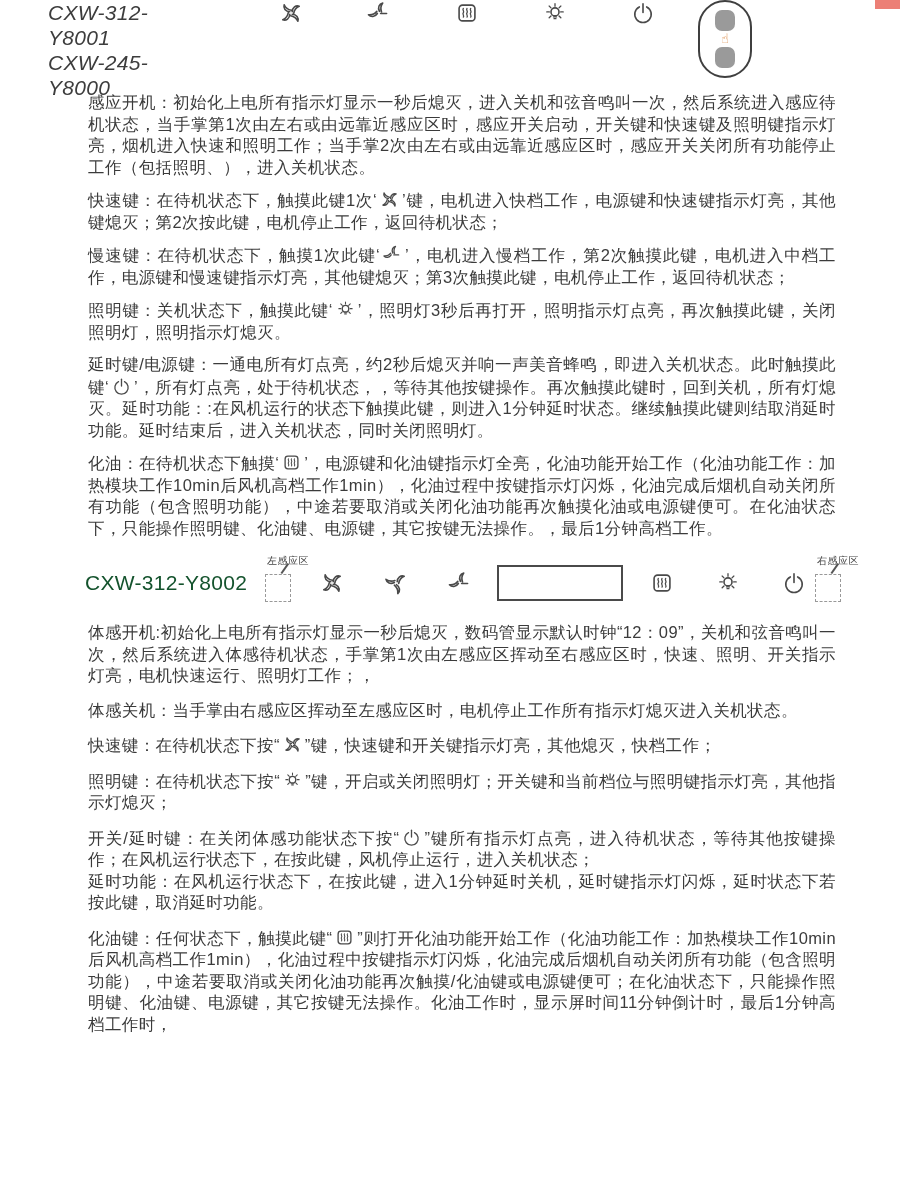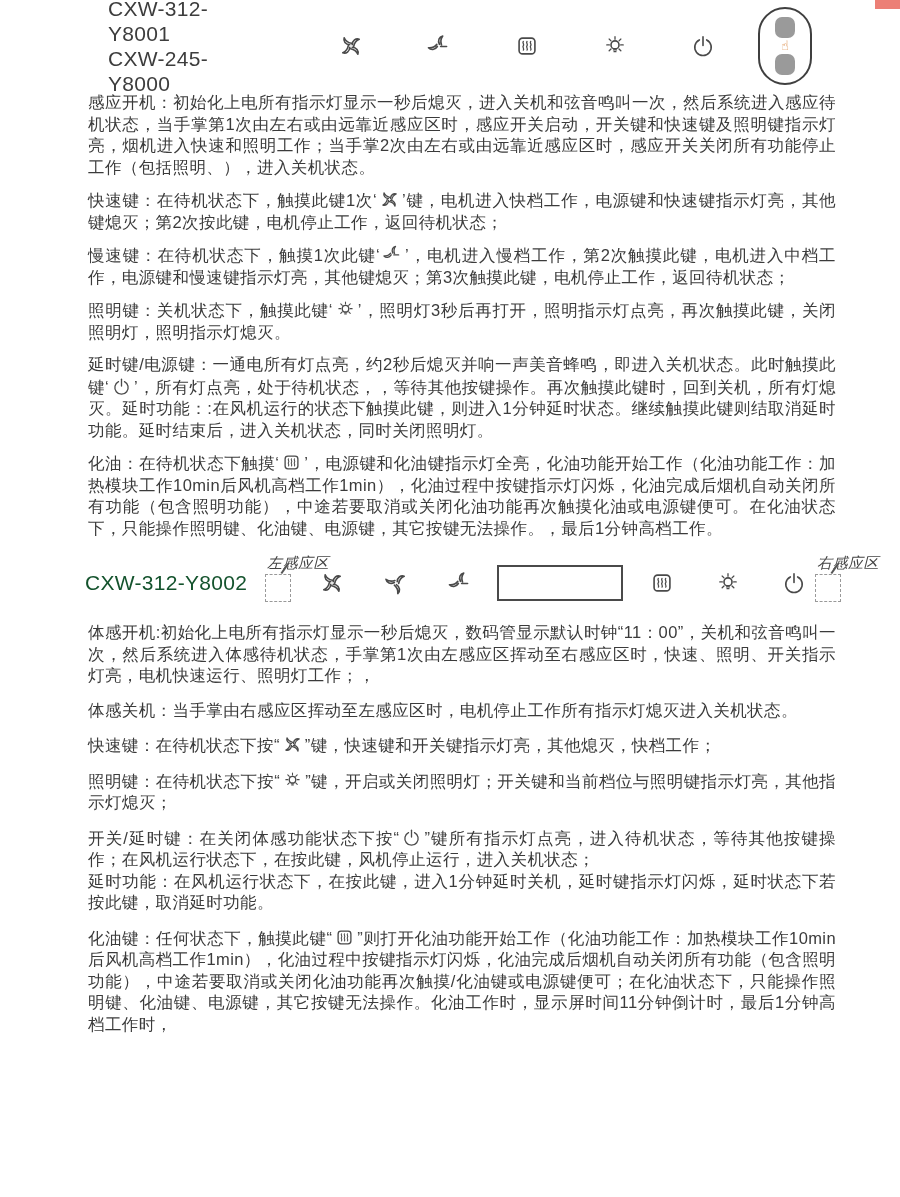--- a/index.html
+++ b/index.html
@@ -1,41 +1,41 @@
 <!DOCTYPE html>
 <html style="--corner-red: #ec7f76; --icon-stroke: #4a4a4a; --pad-gray: #9a9a9a; --hand-orange: #d9853e;"><head>
 <meta charset="utf-8">
 <style>
   html,body{margin:0;padding:0;background:#fff;}
   .page{position:relative;width:900px;height:1197px;background:#fff;overflow:hidden;
         font-family:"Liberation Sans","DejaVu Sans",sans-serif;color:#3b3b3b;}
   .red-corner{position:absolute;top:0;right:0;width:25px;height:9px;background:var(--corner-red,#ec7f76);}
 
   
-  .panel1{display:flex;align-items:center;height:92px;padding-left:108px;box-sizing:border-box;}
+  .panel1{display:flex;align-items:flex-start;height:92px;padding-left:48px;box-sizing:border-box;font-style:italic;}
   .models{width:160px;font-size:21px;line-height:25px;letter-spacing:.3px;color:#3d3d3d;}
   .icon-row{display:flex;align-items:center;gap:62px;margin-left:70px;}
   .ic{stroke:var(--icon-stroke,#4a4a4a);fill:none;stroke-width:1.5;stroke-linecap:round;stroke-linejoin:round;}
   .ic.big{width:26px;height:26px;}
   .capsule{margin-left:42px;width:54px;height:78px;border:2px solid #3f3f3f;border-radius:29px;
            display:flex;flex-direction:column;align-items:center;justify-content:center;gap:2px;box-sizing:border-box;}
   .pad{width:20px;height:21px;background:var(--pad-gray,#9a9a9a);border-radius:7px;}
   .hand{font-size:13px;line-height:12px;color:var(--hand-orange,#d9853e);}
 
   
   .sec{padding:0 64px 0 78px;}
   .para{margin:0 0 11px 10px;font-size:16.5px;letter-spacing:.4px;line-height:21.5px;text-align:justify;}
   .sec2 .para{margin-bottom:13px;}
   .ic.inline{width:21px;height:21px;vertical-align:-4px;margin:0 2px;}
 
   
   .panel2{display:flex;align-items:center;height:66px;margin:0 0 6px 0;padding-left:85px;box-sizing:border-box;}
   .model2{width:180px;font-size:21px;letter-spacing:.3px;color:#14532d;}
   .sensor{position:relative;width:44px;height:58px;flex:none;}
-  .slabel{position:absolute;top:0;left:2px;font-size:15px;letter-spacing:.5px;white-space:nowrap;color:#444;font-style:italic;}
+  .slabel{position:absolute;top:0;left:2px;font-size:10px;letter-spacing:.5px;white-space:nowrap;color:#444;}
   .leader{position:absolute;top:14px;left:14px;width:12px;height:1.5px;background:#555;transform:rotate(125deg);}
   .dashedbox{position:absolute;top:20px;left:0;width:26px;height:28px;border:1.5px dashed #999;box-sizing:border-box;}
   .sensor.right{margin-left:8px;}
   .icon-row2{display:flex;align-items:center;gap:38px;margin-left:10px;}
   .icon-row2.rightgrp{gap:40px;margin-left:26px;}
   .display-box{width:126px;height:36px;border:2px solid #4a4a4a;margin-left:24px;flex:none;box-sizing:border-box;}
 </style>
 </head>
 <body>
 
@@ -198,21 +198,21 @@
         </svg>
       </div>
     <div class="sensor right">
       <span class="slabel">右感应区</span>
       <span class="leader"></span>
       <span class="dashedbox"></span>
     </div>
   </header>
 
   <section class="sec sec2" id="sec2">
-      <p class="para">体感开机:初始化上电所有指示灯显示一秒后熄灭，数码管显示默认时钟“11：00”，关机和弦音鸣叫一次，然后系统进入体感待机状态，手掌第1次由左感应区挥动至右感应区时，快速、照明、开关指示灯亮，电机快速运行、照明灯工作；，</p>
+      <p class="para">体感开机:初始化上电所有指示灯显示一秒后熄灭，数码管显示默认时钟“12：09”，关机和弦音鸣叫一次，然后系统进入体感待机状态，手掌第1次由左感应区挥动至右感应区时，快速、照明、开关指示灯亮，电机快速运行、照明灯工作；，</p>
       <p class="para">体感关机：当手掌由右感应区挥动至左感应区时，电机停止工作所有指示灯熄灭进入关机状态。</p>
       <p class="para">快速键：在待机状态下按“<svg class="ic inline" viewBox="0 0 24 24">
           <g transform="rotate(0 12 12)">
             <path d="M13.1,10.9 C13.3,6.9 16.4,4.7 19.6,5.7 C17.3,6.7 15.1,8.9 14.5,12.3"></path>
           </g>
           <g transform="rotate(90 12 12)">
             <path d="M13.1,10.9 C13.3,6.9 16.4,4.7 19.6,5.7 C17.3,6.7 15.1,8.9 14.5,12.3"></path>
           </g>
           <g transform="rotate(180 12 12)">
             <path d="M13.1,10.9 C13.3,6.9 16.4,4.7 19.6,5.7 C17.3,6.7 15.1,8.9 14.5,12.3"></path>

